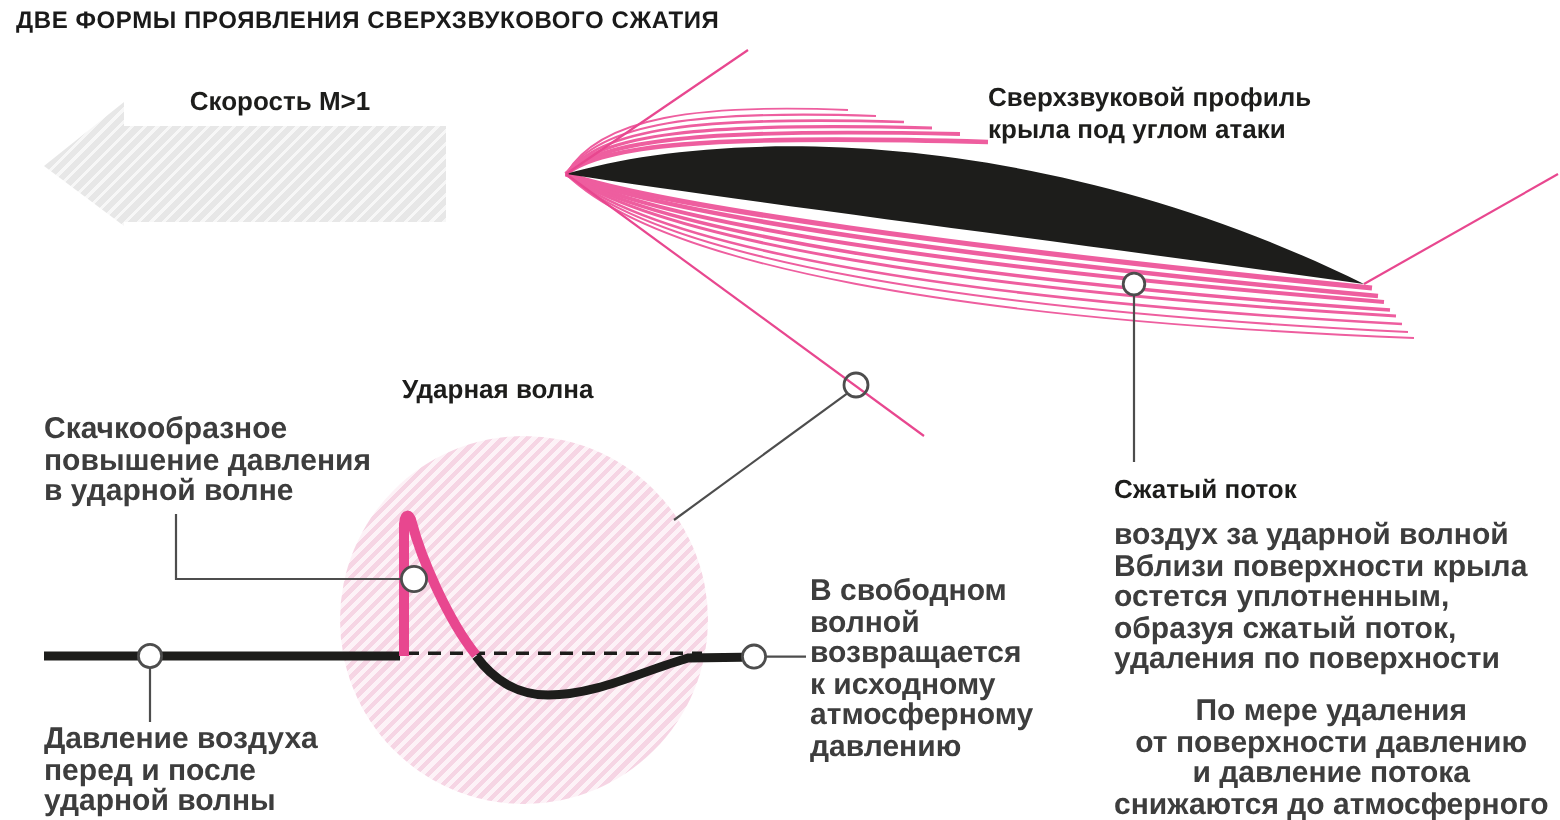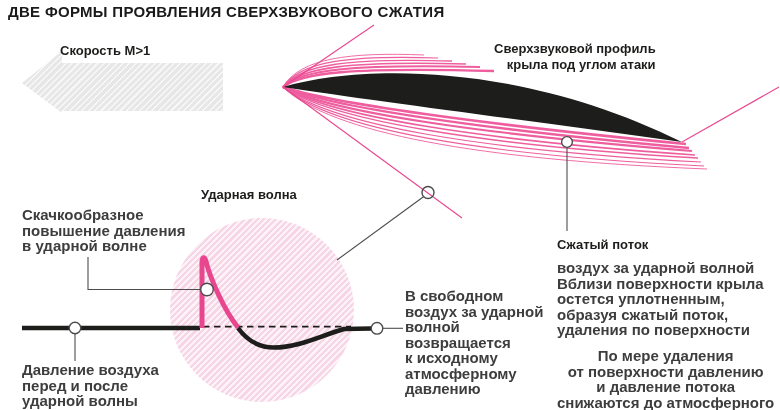--- a/index.html
+++ b/index.html
@@ -2,26 +2,26 @@
 <html><head>
 <meta charset="utf-8">
 <style>
   html,body{margin:0;padding:0;background:#fff;}
   .canvas{
     position:relative;width:780px;height:410px;background:#ffffff;
     font-family:"Liberation Sans",sans-serif;overflow:hidden;
   }
   .abs{position:absolute;}
   .title{
-    left:8px;top:3px;font-size:15px;font-weight:bold;color:#1a1a1a;
+    left:8px;top:3px;font-size:12px;font-weight:bold;color:#1a1a1a;
     letter-spacing:.3px;white-space:nowrap;
   }
   .lbl{font-weight:bold;font-size:13px;color:#1d1d1b;line-height:16px;white-space:nowrap;}
-  .speed-label{left:60px;top:43px;width:160px;text-align:left;}
-  .wing-label{left:494px;top:41px;text-align:right;}
+  .speed-label{left:60px;top:43px;width:160px;text-align:center;}
+  .wing-label{left:494px;top:41px;}
   .shock-label{left:201px;top:187px;}
   .cf-heading{left:557px;top:237px;text-align:center;}
   .note{font-size:15px;line-height:15.5px;color:#3d3d3d;white-space:nowrap;font-weight:bold;}
   .note span{display:block;}
   .lbl span{display:block;}
   .note-jump{left:22px;top:207px;}
   .note-pressure{left:22px;top:362px;}
   .note-free{left:405px;top:288px;}
   .cf-para1{left:557px;top:260px;}
   .cf-para2{left:557px;top:348px;text-align:center;}
@@ -114,21 +114,20 @@
   </div>
 
   <div class="abs note note-pressure txt">
     <span>Давление воздуха</span>
     <span>перед и после</span>
     <span>ударной волны</span>
   </div>
 
   <div class="abs note note-free txt">
     <span>В свободном</span>
-    <span>воздух за ударной</span>
     <span>волной</span>
     <span>возвращается</span>
     <span>к исходному</span>
     <span>атмосферному</span>
     <span>давлению</span>
   </div>
 
   <div class="abs lbl cf-heading txt">Сжатый поток</div>
 
   <div class="abs note cf-para1 txt">

